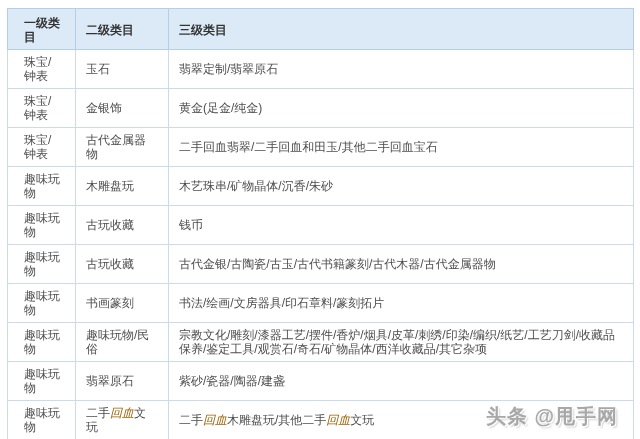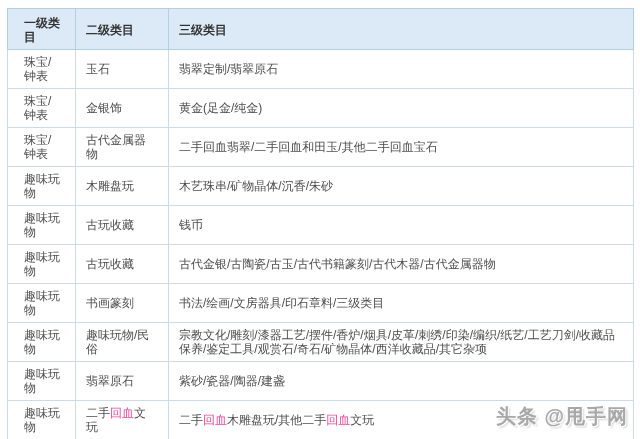--- a/index.html
+++ b/index.html
@@ -40,24 +40,24 @@
     background: #dce9f7;
     border-color: #b6cde6;
     color: #333333;
     font-weight: bold;
     padding-top: 7px;
   }
   table.category-table th:first-child,
   table.category-table td:first-child {
     padding-left: 16px;
   }
-  .hl { color: #ec4899; }
+  .hl { color: #a16207; font-style: italic; }
   .watermark {
     position: absolute;
-    right: 12px;
+    right: 22px;
     top: 403px;
     font-size: 20px;
     font-weight: bold;
     letter-spacing: 1px;
     color: #a8a8a8;
     text-shadow: 1px 1px 0 #ffffff, 2px 2px 2px rgba(0,0,0,0.18);
     white-space: nowrap;
     text-align: center;
   }
 </style>
@@ -105,21 +105,21 @@
           <td>钱币</td>
         </tr>
         <tr>
           <td>趣味玩物</td>
           <td>古玩收藏</td>
           <td>古代金银/古陶瓷/古玉/古代书籍篆刻/古代木器/古代金属器物</td>
         </tr>
         <tr>
           <td>趣味玩物</td>
           <td>书画篆刻</td>
-          <td>书法/绘画/文房器具/印石章料/三级类目</td>
+          <td>书法/绘画/文房器具/印石章料/篆刻拓片</td>
         </tr>
         <tr>
           <td>趣味玩物</td>
           <td>趣味玩物/民俗</td>
           <td>宗教文化/雕刻/漆器工艺/摆件/香炉/烟具/皮革/刺绣/印染/编织/纸艺/工艺刀剑/收藏品保养/鉴定工具/观赏石/奇石/矿物晶体/西洋收藏品/其它杂项</td>
         </tr>
         <tr>
           <td>趣味玩物</td>
           <td>翡翠原石</td>
           <td>紫砂/瓷器/陶器/建盏</td>

